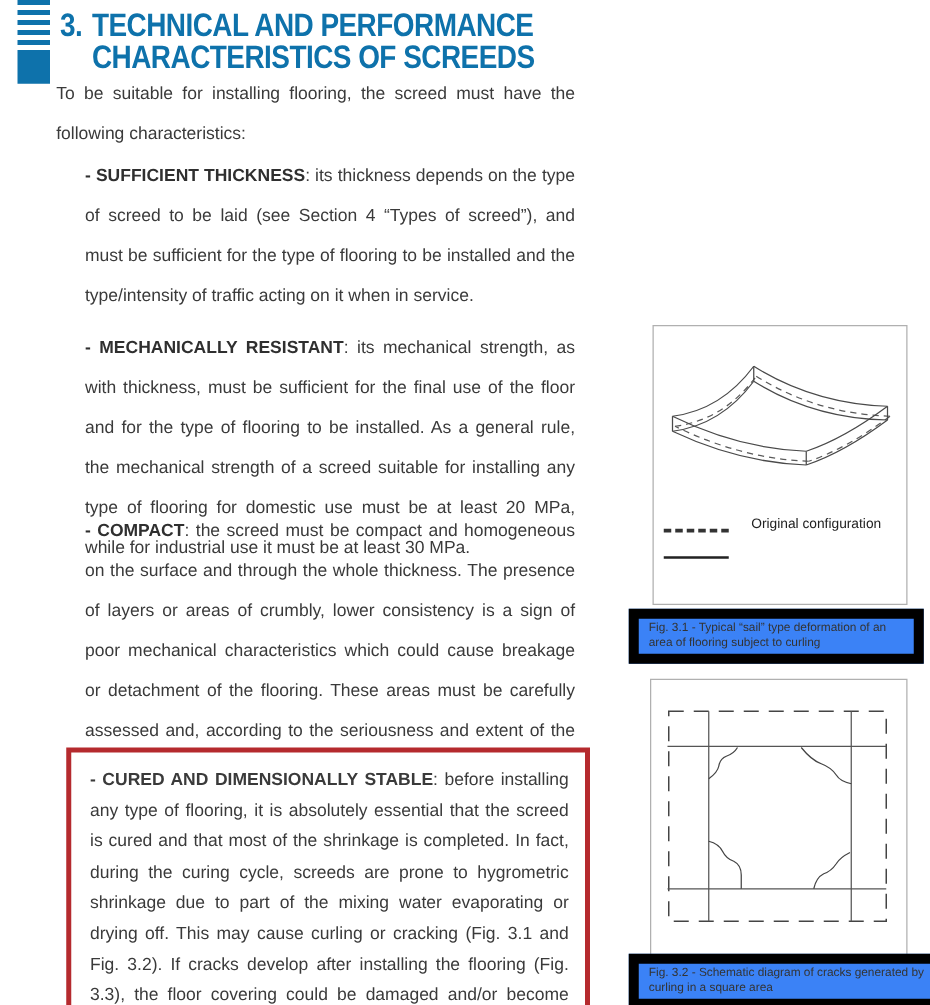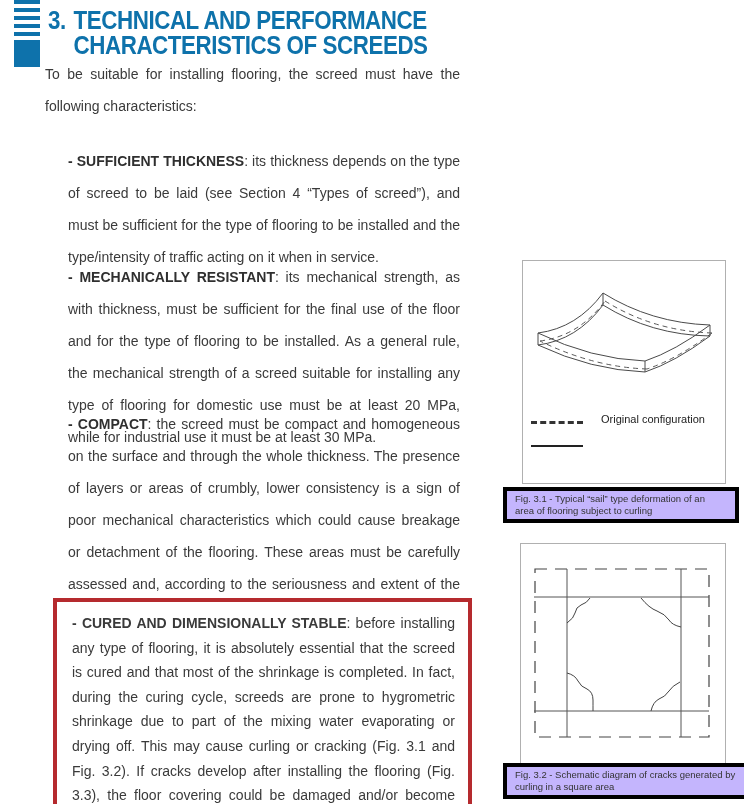--- a/index.html
+++ b/index.html
@@ -34,21 +34,21 @@
   
   .para {
     position: absolute;
     font-size: 14px;
     line-height: 32px;
     text-align: justify;
     color: #3a3a3a;
   }
   .para b { color: #2f2f2f; }
   .intro { left: 45px; top: 58px; width: 415px; }
-  .p1 { left: 68px; top: 145px; width: 392px; }
+  .p1 { left: 68px; top: 124px; width: 392px; }
   .p2 { left: 68px; top: 261px; width: 392px; }
   .p3 { left: 68px; top: 408px; width: 392px; }
 
   
   .highlight-box {
     position: absolute; left: 53px; top: 598px; width: 419px;
     border: 4px solid #b52a2e;
     background: #ffffff;
     padding: 9px 13px 10px 15px;
   }
@@ -63,31 +63,31 @@
     background: #ffffff;
   }
   .figbox1 { left: 522px; top: 260px; width: 204px; height: 224px; }
   .figbox2 { left: 520px; top: 543px; width: 206px; height: 222px; }
 
   .sail-svg { position: absolute; left: 2px; top: 14px; }
   .cracks-svg { position: absolute; left: 8px; top: 10px; }
 
   
   .legend { position: absolute; left: 8px; top: 152px; width: 190px; font-size: 11px; color: #222; }
-  .legend-row { display: flex; align-items: center; margin-bottom: 13px; }
+  .legend-row { display: flex; align-items: flex-end; margin-bottom: 13px; }
   .swatch { width: 52px; margin-top: 6px; margin-right: 18px; flex: none; }
   .swatch.dashed { border-top: 3px dashed #333; }
   .swatch.solid  { border-top: 2px solid #222; }
   .legend-label { line-height: 13px; width: 112px; }
 
   
   .caption-box {
     position: absolute;
-    border: 4px solid #000000;
-    background: #c4b5fd;
+    border: 8px solid #000000;
+    background: #3b82f6;
     padding: 2px 22px 3px 8px;
     font-size: 9.5px; line-height: 11.5px; color: #333;
   }
   .cap1 { left: 503px; top: 487px; width: 236px; }
   .cap2 { left: 503px; top: 763px; width: 283px; }
 
   svg { display: block; }
 </style>
 </head>
 <body>

